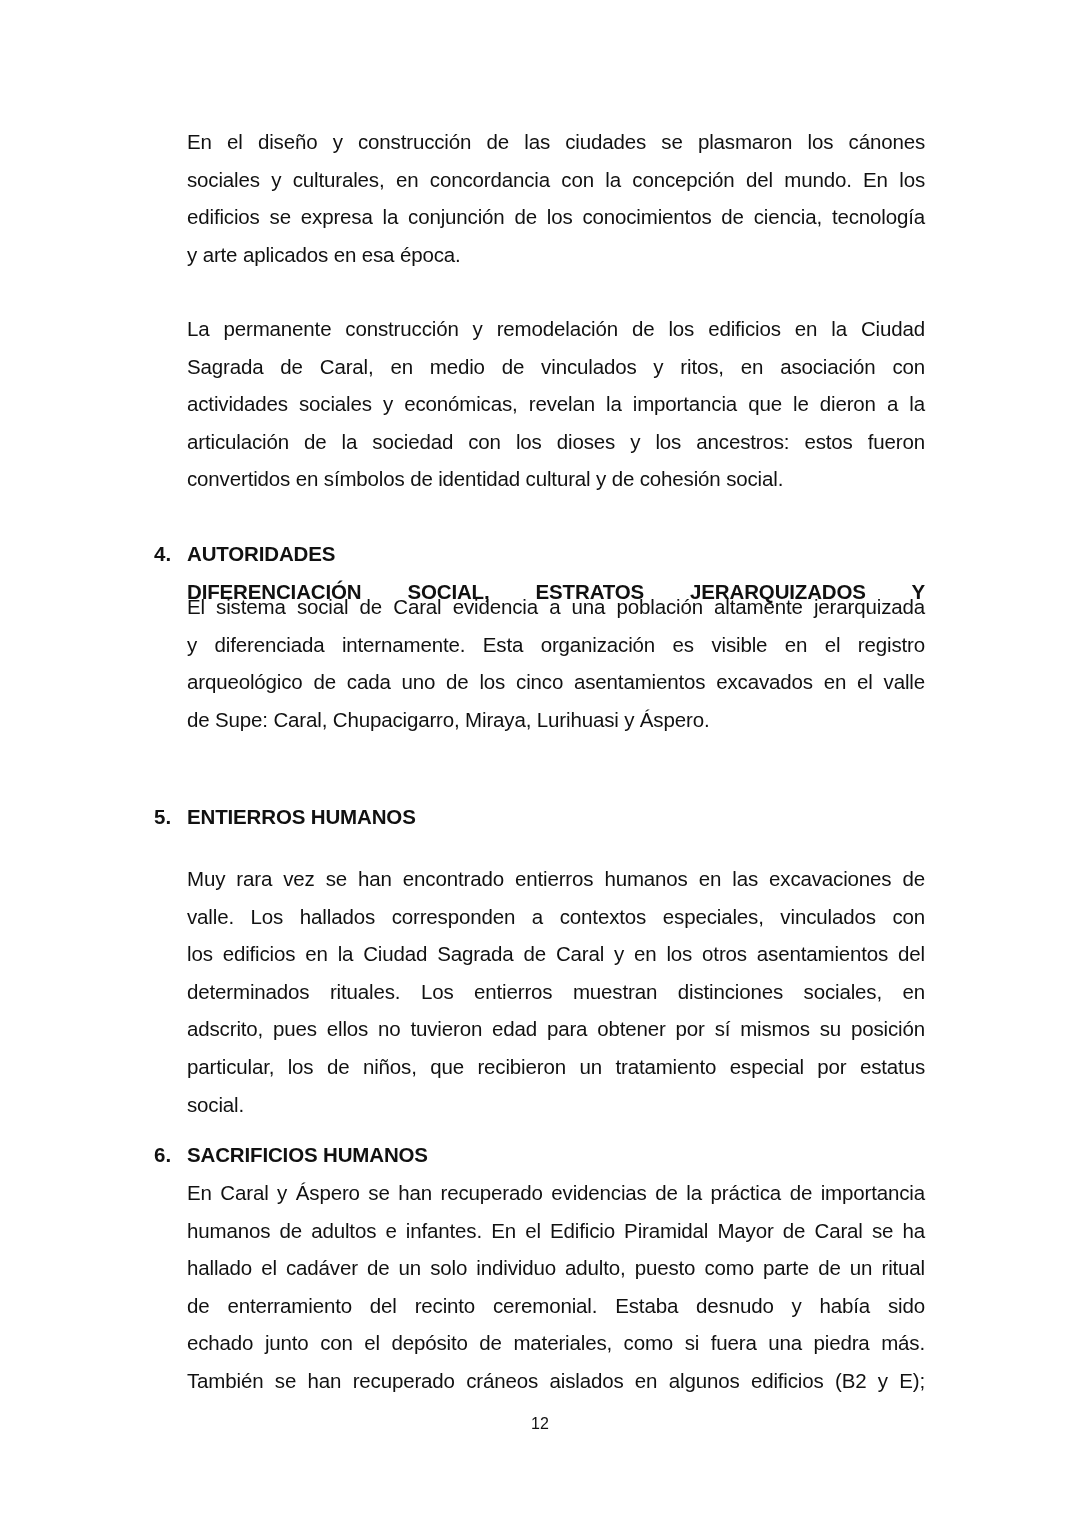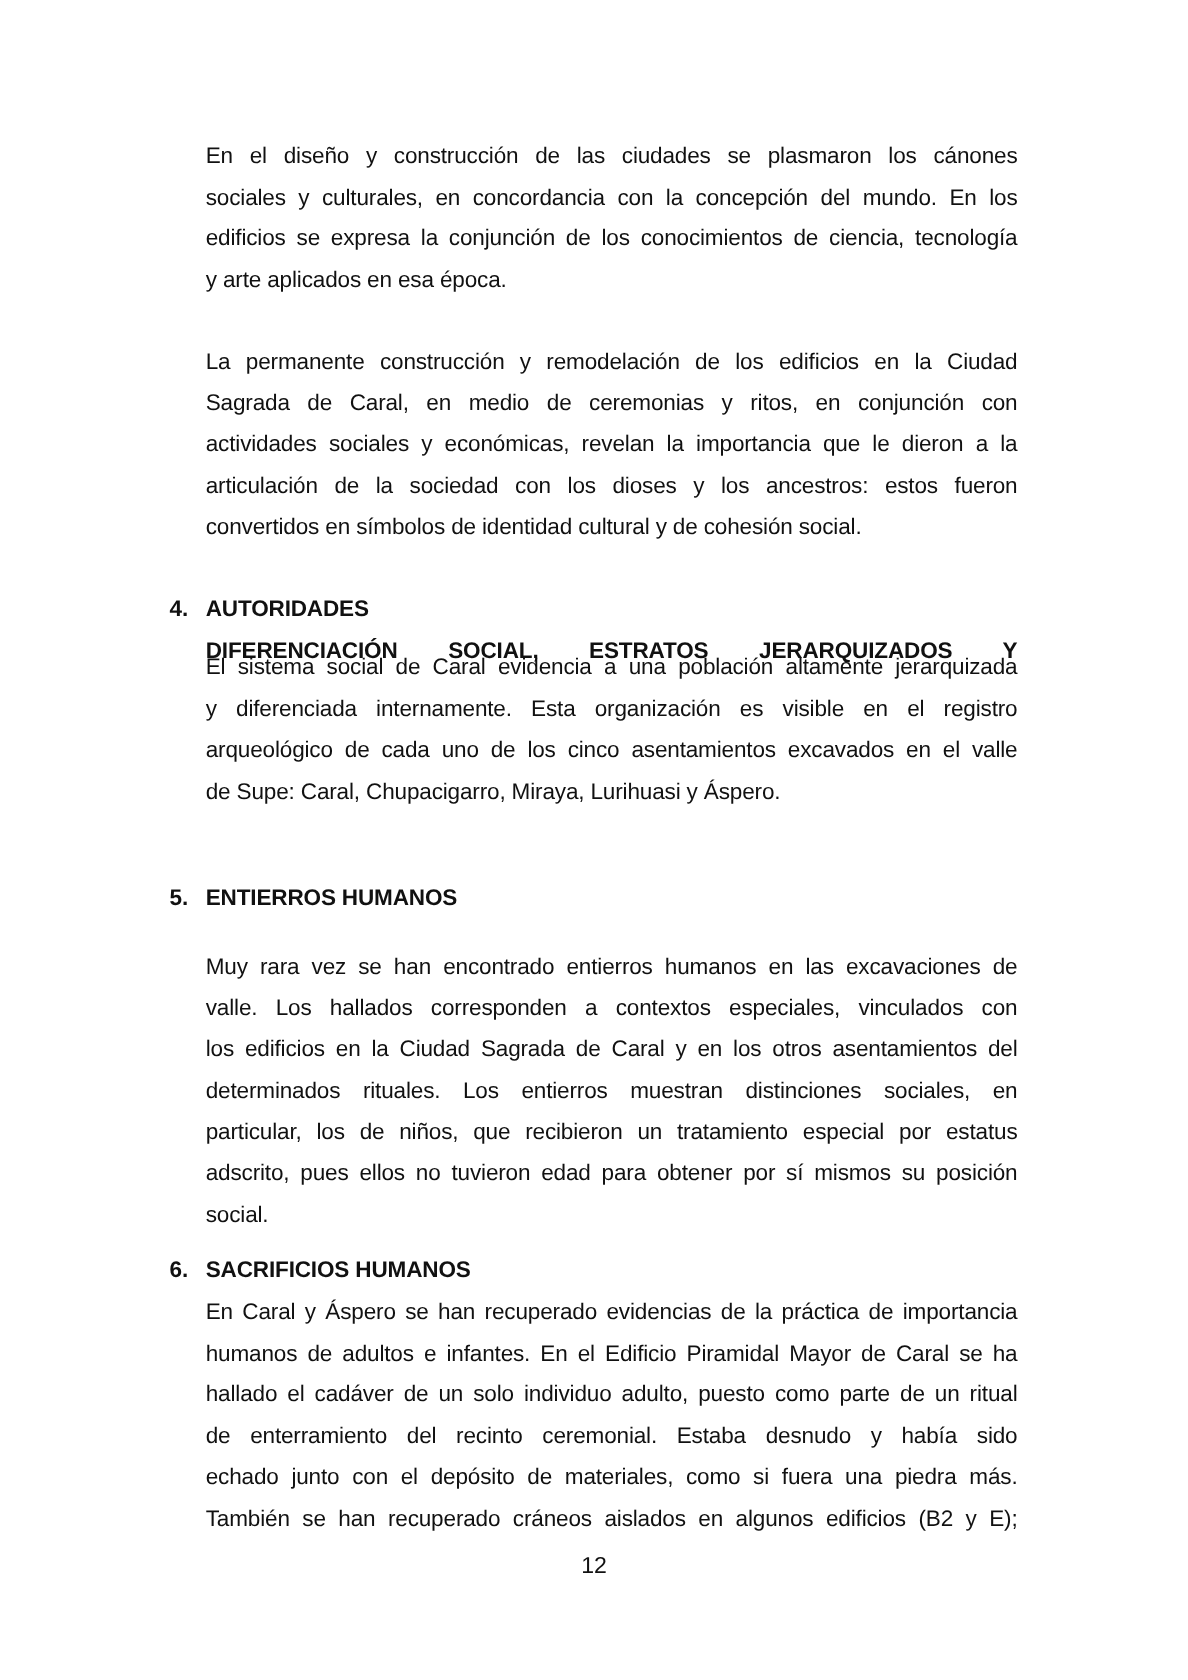--- a/index.html
+++ b/index.html
@@ -42,39 +42,39 @@
       width: 738px;
       top: 0;
     }
     .heading .line { font-weight: bold; }
     .page-number {
       position: absolute;
       left: 0;
       width: 1080px;
       top: 1409px;
       text-align: center;
-      font-size: 21px;
+      font-size: 16px;
       line-height: 30px;
     }
   </style>
 </head>
 <body>
 
 <div class="page">
 
   <div class="block" style="top:123px;">
     <div class="line">En el diseño y construcción de las ciudades se plasmaron los cánones</div>
     <div class="line">sociales y culturales, en concordancia con la concepción del mundo. En los</div>
     <div class="line">edificios se expresa la conjunción de los conocimientos de ciencia, tecnología</div>
     <div class="line last">y arte aplicados en esa época.</div>
   </div>
 
   <div class="block" style="top:310px;">
     <div class="line">La permanente construcción y remodelación de los edificios en la Ciudad</div>
-    <div class="line">Sagrada de Caral, en medio de ceremonias y ritos, en conjunción con</div>
+    <div class="line">Sagrada de Caral, en medio de vinculados y ritos, en asociación con</div>
     <div class="line">actividades sociales y económicas, revelan la importancia que le dieron a la</div>
     <div class="line">articulación de la sociedad con los dioses y los ancestros: estos fueron</div>
     <div class="line last">convertidos en símbolos de identidad cultural y de cohesión social.</div>
   </div>
 
   <div class="heading" style="top:535px;">
     <span class="num">4.</span>
     <div class="htext">
       <div class="line last">AUTORIDADES</div>
       <div class="line">DIFERENCIACIÓN SOCIAL, ESTRATOS JERARQUIZADOS Y</div>
@@ -93,22 +93,22 @@
     <div class="htext">
       <div class="line last">ENTIERROS HUMANOS</div>
     </div>
   </div>
 
   <div class="block" style="top:836px;margin-top:24px;">
     <div class="line">Muy rara vez se han encontrado entierros humanos en las excavaciones de</div>
     <div class="line">valle. Los hallados corresponden a contextos especiales, vinculados con</div>
     <div class="line">los edificios en la Ciudad Sagrada de Caral y en los otros asentamientos del</div>
     <div class="line">determinados rituales. Los entierros muestran distinciones sociales, en</div>
+    <div class="line">adscrito, pues ellos no tuvieron edad para obtener por sí mismos su posición</div>
     <div class="line">particular, los de niños, que recibieron un tratamiento especial por estatus</div>
-    <div class="line">adscrito, pues ellos no tuvieron edad para obtener por sí mismos su posición</div>
     <div class="line last">social.</div>
   </div>
 
   <div class="heading" style="top:1136px;">
     <span class="num">6.</span>
     <div class="htext">
       <div class="line last">SACRIFICIOS HUMANOS</div>
     </div>
   </div>
 

